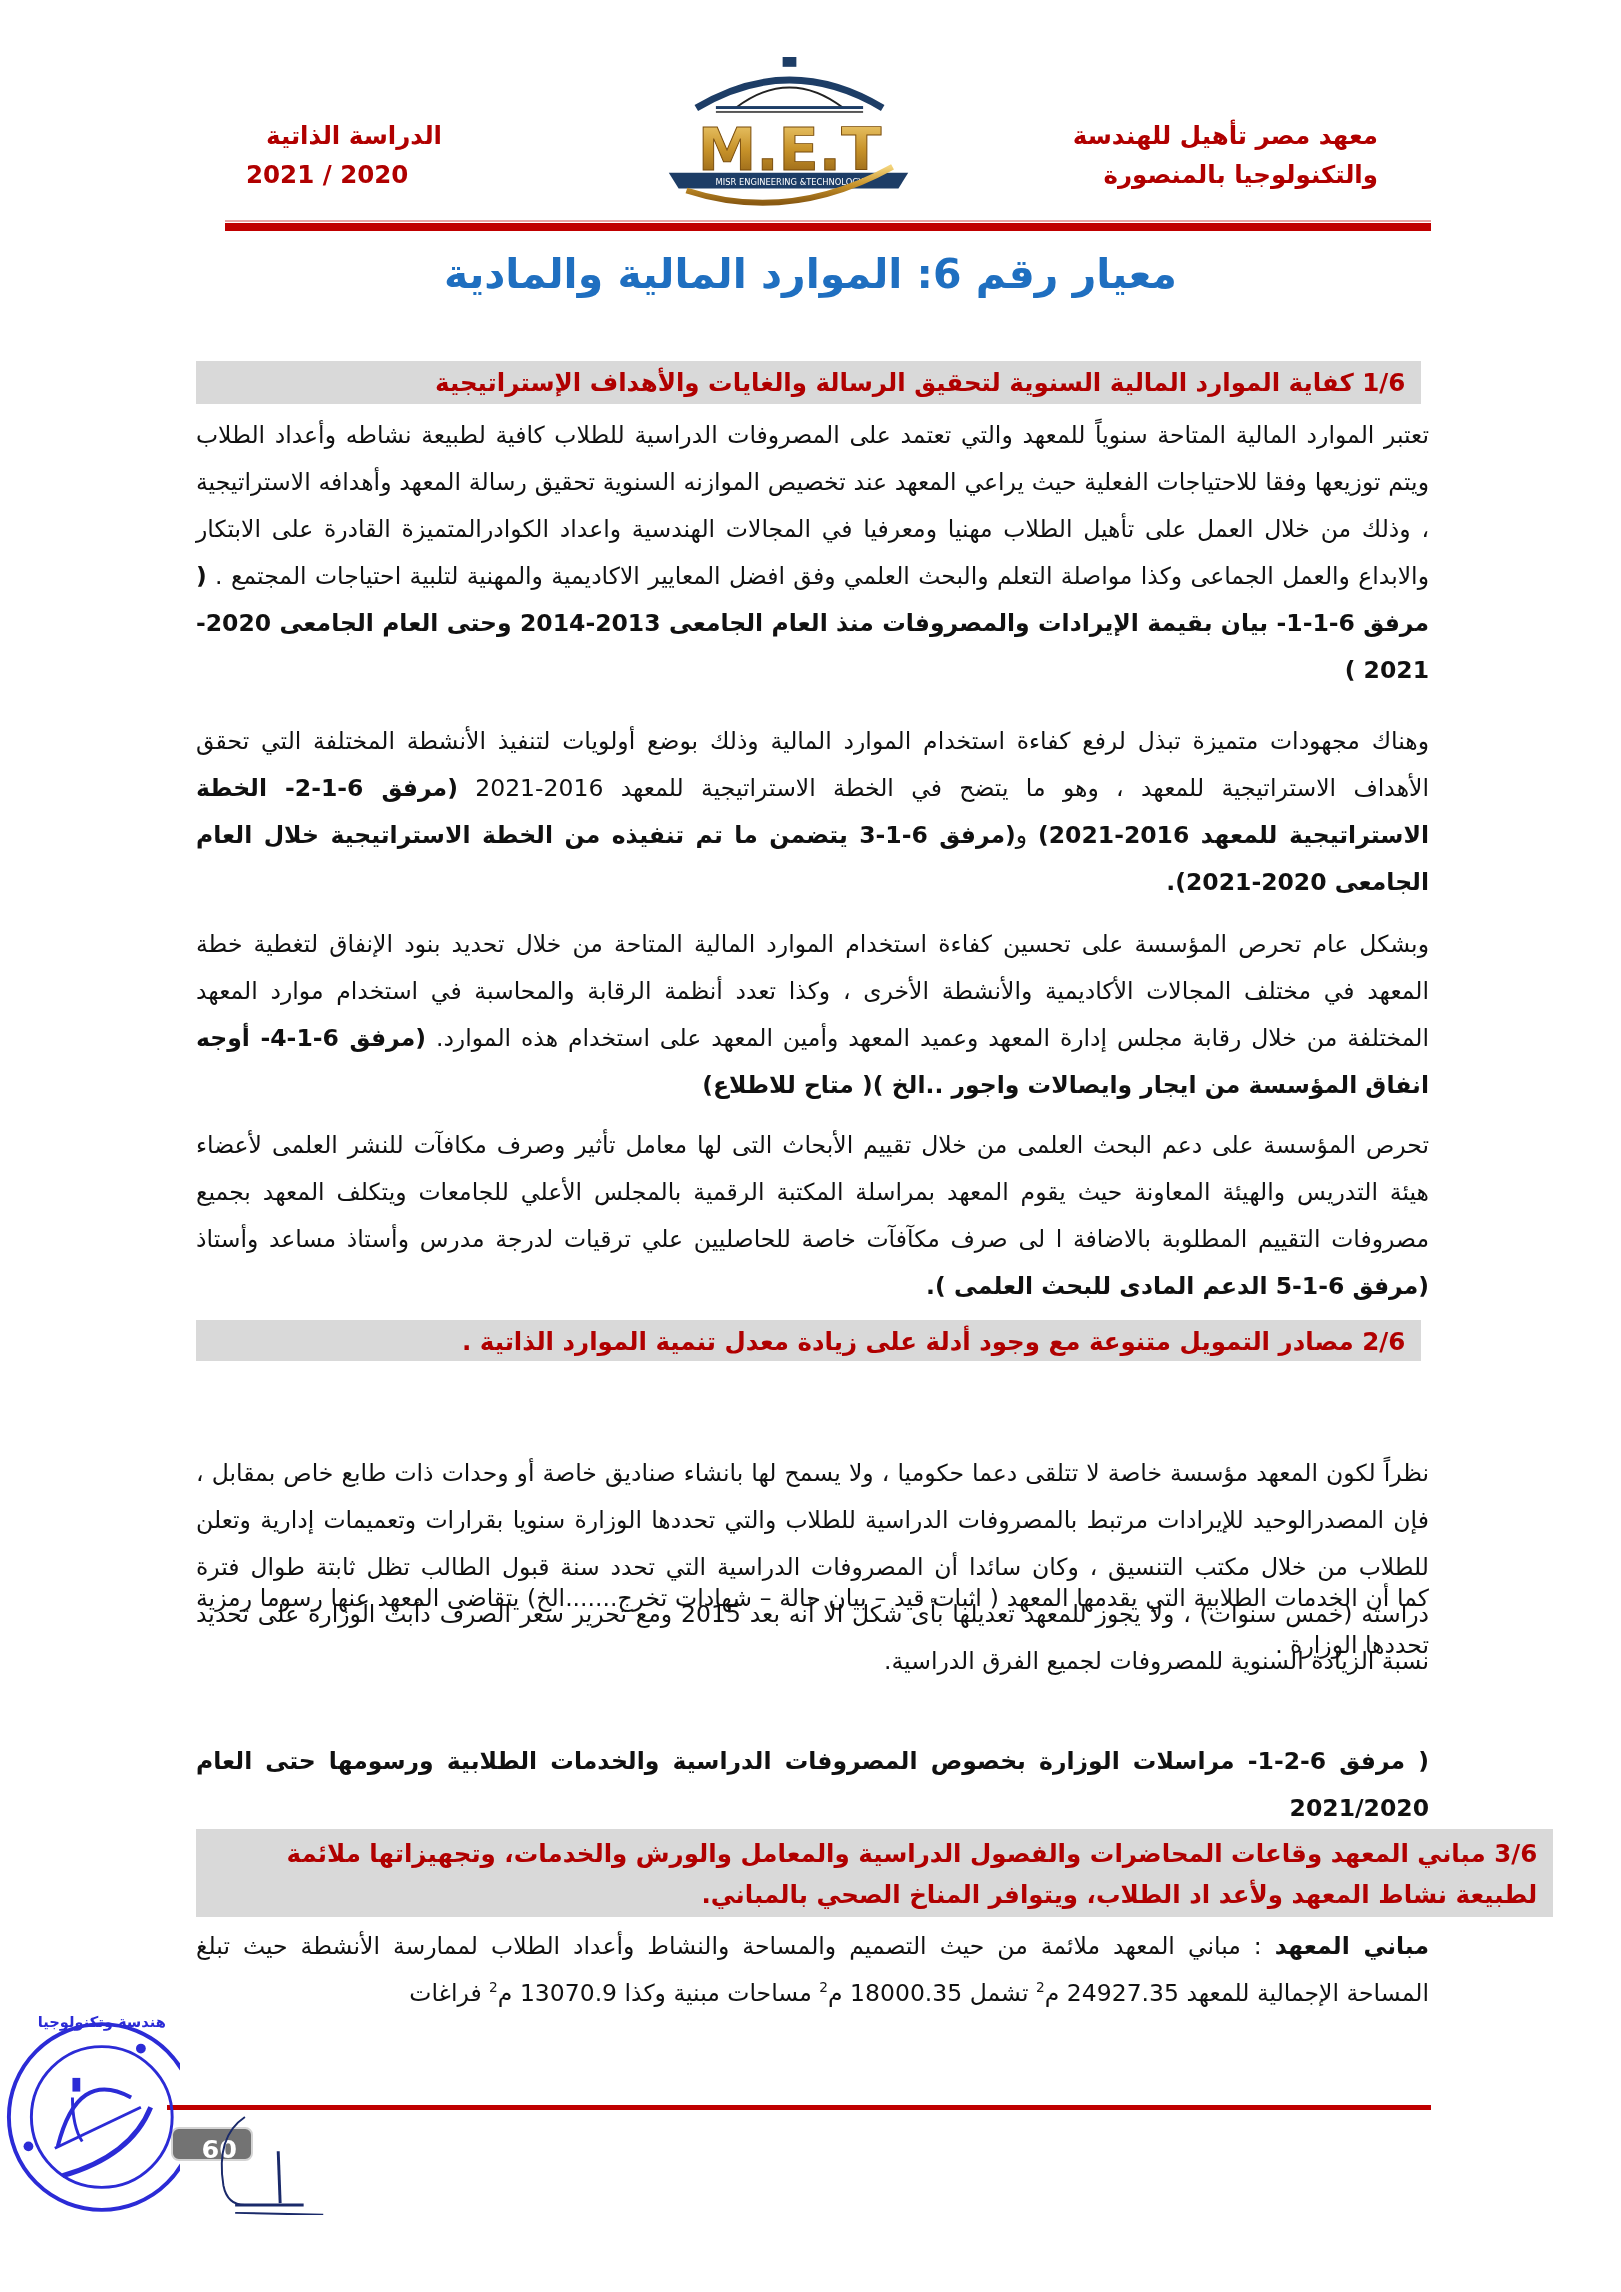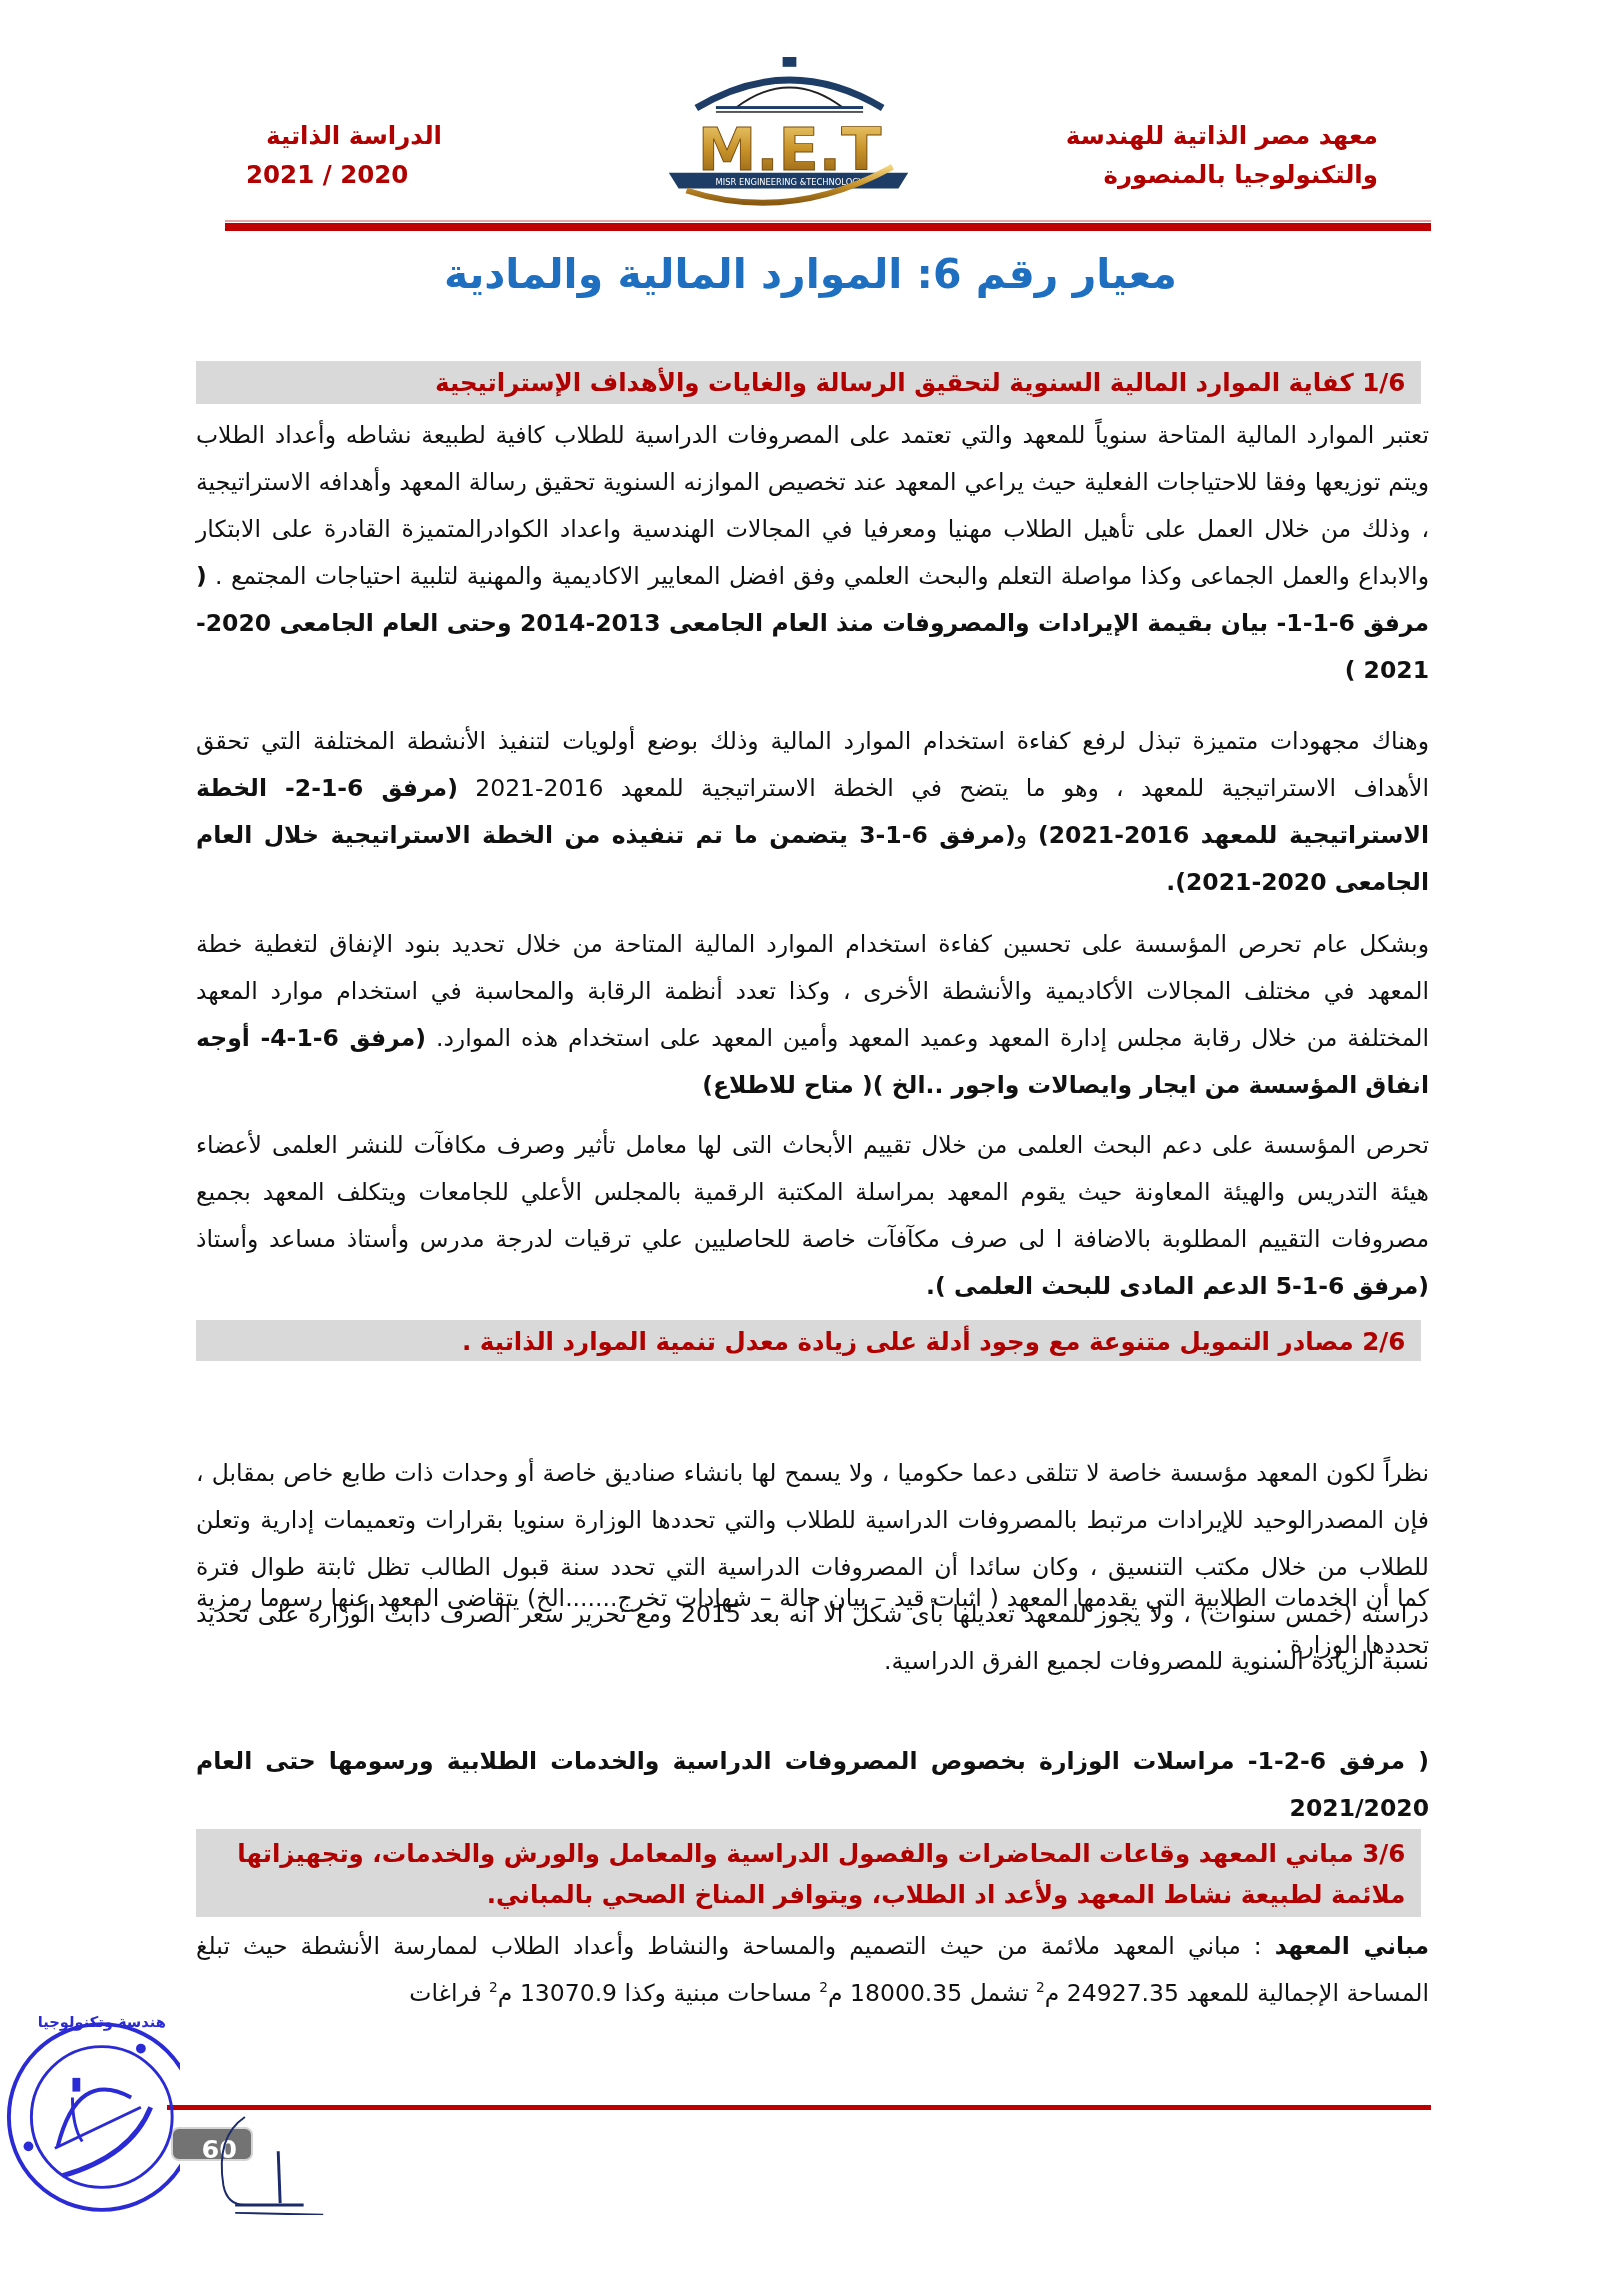--- a/index.html
+++ b/index.html
@@ -31,21 +31,21 @@
   .pgnum { position: absolute; left: 171px; top: 2127px; width: 82px; height: 34px; background: #737373;
            border: 2.9px solid #d4d4d4; border-radius: 7.8px; color: #fff; font-weight: bold; font-size: 25.5px;
            text-align: right; padding-right: 14px; box-sizing: border-box; line-height: 41px; }
   .stamp { position: absolute; left: 3.9px; top: 2009px; width: 176px; height: 216px; }
   .sig { position: absolute; left: 196px; top: 2107px; width: 137px; height: 108px; }
 </style>
 </head>
 <body>
 
 <div class="hdr-right">
-  <div>معهد مصر الذاتية للهندسة</div>
+  <div>معهد مصر تأهيل للهندسة</div>
   <div>والتكنولوجيا بالمنصورة</div>
 </div>
 
 <svg class="logo" viewBox="0 0 270 160">
   <defs>
     <linearGradient id="gold" x1="0" y1="0" x2="0" y2="1">
       <stop offset="0" stop-color="#f3d37a"></stop>
       <stop offset="0.5" stop-color="#c8932a"></stop>
       <stop offset="1" stop-color="#8a5a12"></stop>
     </linearGradient>
@@ -96,21 +96,21 @@
 </div>
 
 <div class="para" style="top:1575px;">
   <span>كما أن الخدمات الطلابية التي يقدمها المعهد ( اثبات قيد – بيان حالة – شهادات تخرج.......الخ) يتقاضى المعهد عنها رسوما رمزية تحددها الوزارة .</span>
 </div>
 
 <div class="para" style="top:1738px; font-weight:bold;">
   <b>( مرفق 6-2-1- مراسلات الوزارة بخصوص المصروفات الدراسية والخدمات الطلابية ورسومها حتى العام 2021/2020</b>
 </div>
 
-<div class="sec-bar" style="left:196px; top:1829px; width:1225px; height:88px; line-height:41px; padding-top:3.9px;">3/6 مباني المعهد وقاعات المحاضرات والفصول الدراسية والمعامل والورش والخدمات، وتجهيزاتها ملائمة لطبيعة نشاط المعهد ولأعد اد الطلاب، ويتوافر المناخ الصحي بالمباني.</div>
+<div class="sec-bar" style="left:196px; top:1829px; width:1357px; height:88px; line-height:41px; padding-top:3.9px;">3/6 مباني المعهد وقاعات المحاضرات والفصول الدراسية والمعامل والورش والخدمات، وتجهيزاتها ملائمة لطبيعة نشاط المعهد ولأعد اد الطلاب، ويتوافر المناخ الصحي بالمباني.</div>
 
 <div class="para" style="top:1923px;">
   <b>مباني المعهد</b><span> : مباني المعهد ملائمة من حيث التصميم والمساحة والنشاط وأعداد الطلاب لممارسة الأنشطة حيث تبلغ المساحة الإجمالية للمعهد </span><span>24927.35</span> <span>م</span><sup>2</sup><span> تشمل </span><span>18000.35</span> <span>م</span><sup>2</sup><span> مساحات مبنية وكذا </span><span>13070.9</span> <span>م</span><sup>2</sup><span> فراغات</span>
 </div>
 
 <div class="rule-bot"></div>
 <div class="pgnum">60</div>
 
 <svg class="sig" viewBox="0 0 140 110">
   <path d="M50 10 Q20 30 28 80 Q32 100 50 100" fill="none" stroke="#1a2a6a" stroke-width="2"></path>

